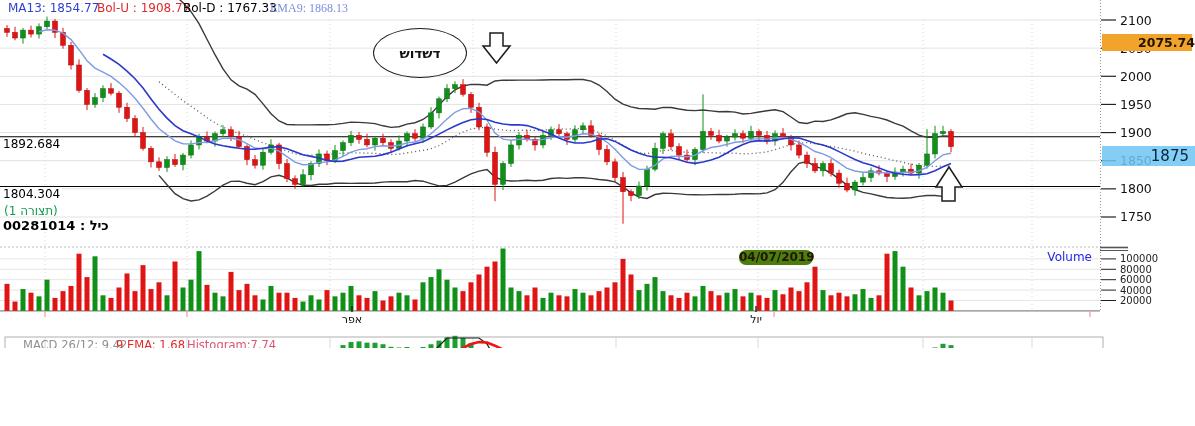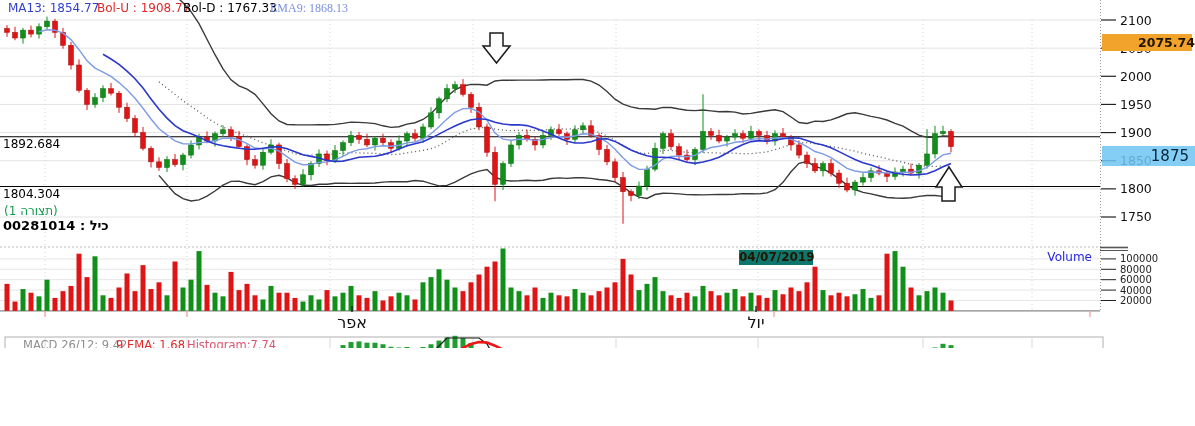--- a/index.html
+++ b/index.html
@@ -18,21 +18,21 @@
   .datebox{position:absolute;left:739px;top:250px;width:74px;height:15px;
            text-align:center;font-size:12px;font-weight:bold;color:#221600;line-height:15px;}
   .voltxt{font-size:12px;left:1020px;top:251px;width:72px;text-align:right;}
   .mlegend{font-size:11.5px;top:339px;}
   .tag{position:absolute;line-height:1;padding-left:36px;}
   .tag-upper{left:1102px;top:34px;width:54px;height:17px;text-align:center;
              font-size:12.5px;font-weight:bold;color:#201400;line-height:17px;}
   .tag-last{left:1102px;top:146px;width:93px;height:20px;text-align:right;
             font-size:15px;color:#04253a;line-height:20px;padding-right:0;box-sizing:border-box;}
   .tag-last span{padding-right:6px;}
-  .month{position:absolute;top:313px;font-size:16px;color:#111;transform:translateX(-50%);}
+  .month{position:absolute;top:313px;font-size:11px;color:#111;transform:translateX(-50%);}
 </style>
 </head>
 <body>
 
 <div id="app">
   <svg id="plot" width="1195" height="426" viewBox="0 0 1195 426">
       <g>
         <line x1="0" y1="20" x2="1100" y2="20" stroke="#e3e3e3" stroke-width="1"></line>
         <line x1="0" y1="48.14285" x2="1100" y2="48.14285" stroke="#e3e3e3" stroke-width="1"></line>
         <line x1="0" y1="76.2857" x2="1100" y2="76.2857" stroke="#e3e3e3" stroke-width="1"></line>
@@ -590,22 +590,25 @@
   <span class="lbl legend" style="left: 8px; color: rgb(47, 63, 208);">MA13: 1854.77</span>
   <span class="lbl legend" style="left: 97px; color: rgb(224, 42, 42);">Bol-U : 1908.77</span>
   <span class="lbl legend" style="left: 183px; color: #000000;">Bol-D : 1767.33</span>
   <span class="lbl legend" style="left: 270px; color: rgb(122, 143, 224); font-family: Liberation Serif, serif;">EMA9: 1868.13</span>
 
   <span class="lbl lvl" style="top:138px">1892.684</span>
   <span class="lbl lvl" style="top:188px">1804.304</span>
   <span class="lbl cfg" dir="rtl" style="color: rgb(22, 154, 80);">(תצורה 1)</span>
   <span class="lbl sym" dir="rtl">כיל : 00281014</span>
 
-
-  <div class="datebox" style="background-color: #0f766e;">04/07/2019</div>
+  <div class="ellipse">
+    <span>דשדוש</span>
+  </div>
+
+  <div class="datebox" style="background-color: #4d7c0f; border-radius: 7px;">04/07/2019</div>
   <span class="lbl voltxt" style="color: rgb(38, 38, 232);">Volume</span>
 
   <span class="lbl mlegend" style="left: 23px; color: rgb(143, 143, 143);">MACD 26/12: 9.42</span>
   <span class="lbl mlegend" style="left: 116px; color: rgb(224, 42, 42);">9 EMA: 1.68</span>
   <span class="lbl mlegend" style="left: 187px; color: rgb(221, 84, 112);">Histogram:7.74</span>
 
   <div class="tag tag-upper" style="background-color: rgb(241, 163, 43);">2075.74</div>
   <div class="tag tag-last" style="background-color: rgba(110, 198, 244, 0.85);"><span>1875</span></div>
 <div class="month" style="left: 352px;">אפר</div>
     <div class="month" style="left: 756px;">יול</div>

